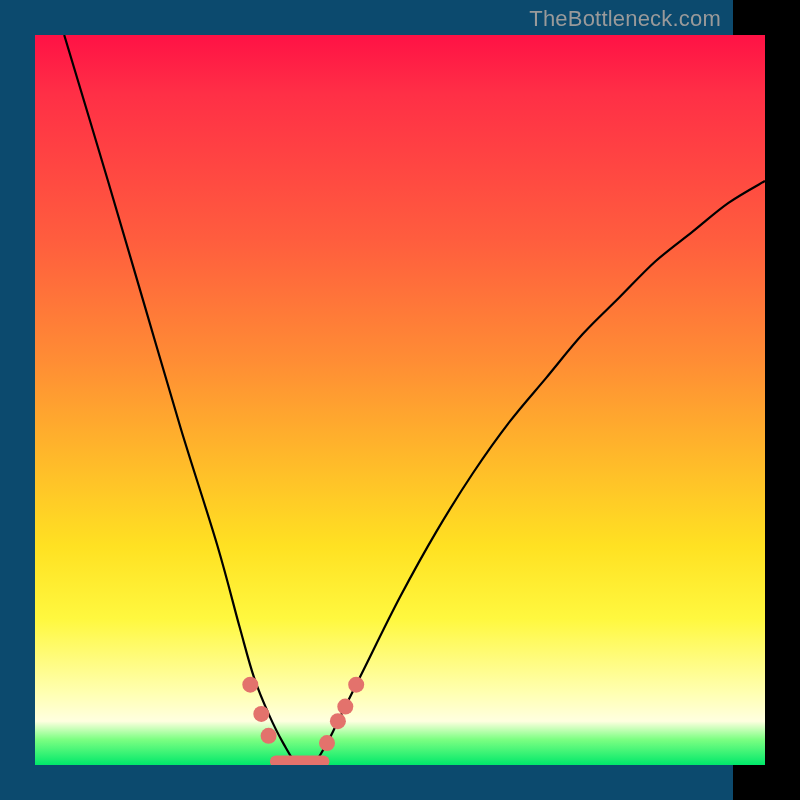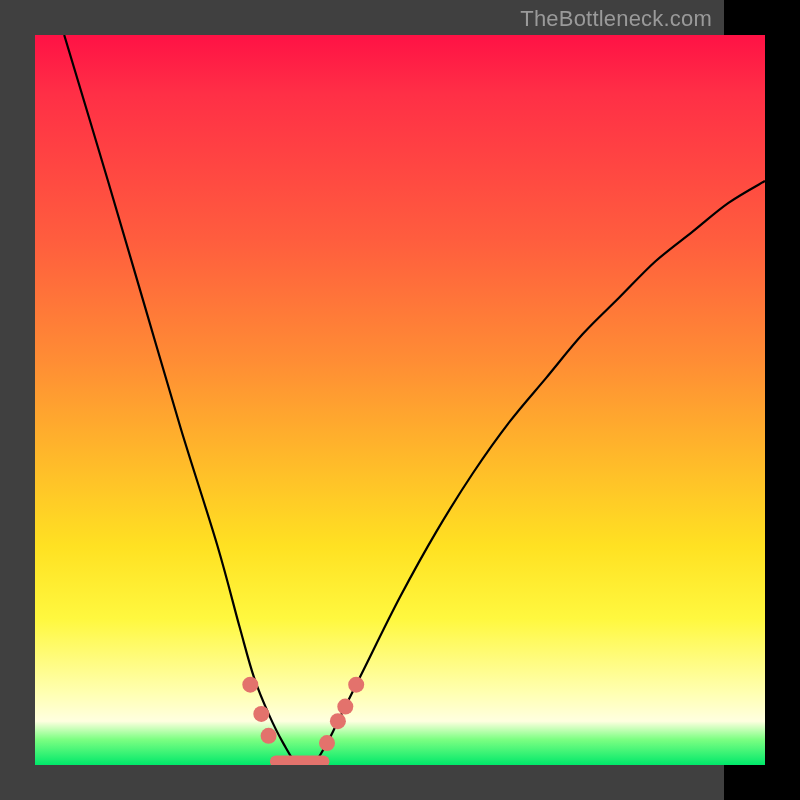--- a/index.html
+++ b/index.html
@@ -10,21 +10,22 @@
     background: #000;
     overflow: hidden;
     font-family: Arial, Helvetica, sans-serif;
   }
   .frame {
     position: absolute;
     top: 0;
     left: 0;
     width: 724px;
     height: 800px;
-    background: #404040;
+    background: #0c4a6e;
+    padding-left: 9px;
   }
   .plot-area {
     position: absolute;
     top: 35px;
     left: 35px;
     width: 730px;
     height: 730px;
     
     background: linear-gradient(
       to bottom,

